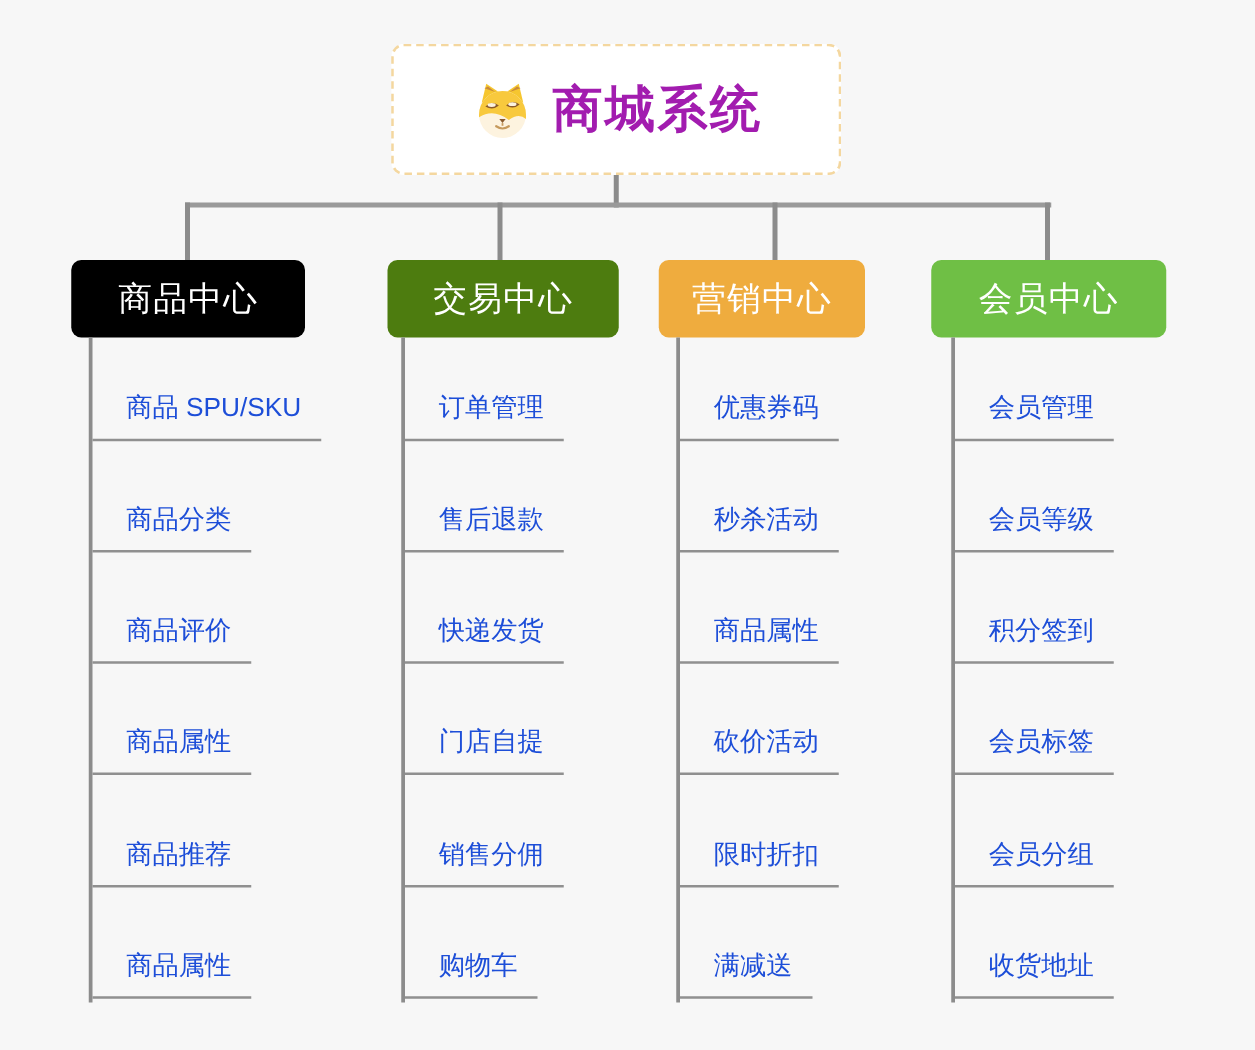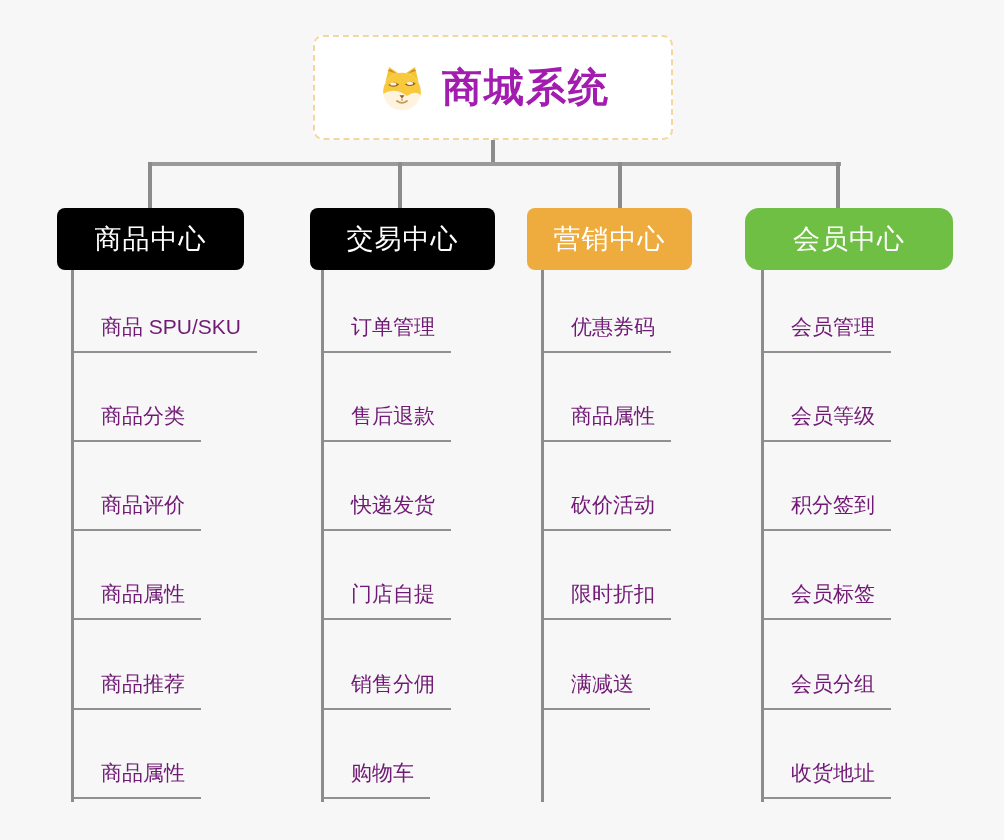--- a/index.html
+++ b/index.html
@@ -44,36 +44,36 @@
     position:absolute;top:208px;height:62px;
     border-radius:8px;
     display:flex;align-items:center;justify-content:center;
     color:#ffffff;font-size:27px;font-weight:400;letter-spacing:1px;
     white-space:nowrap;
     box-sizing:border-box;
   }
   .branch-0{left:57px;width:187px;background:#4b8df0;}
   .branch-1{left:310px;width:185px;background:#eb5a52;}
   .branch-2{left:527px;width:165px;background:#efac3e;}
-  .branch-3{left:745px;width:208px;background:#6fbf45;border-radius:14px;}
+  .branch-3{left:745px;width:188px;background:#6fbf45;}
   
   .column{
     position:absolute;top:270px;height:532px;width:230px;
     border-left:3px solid #8c8c8c;
     box-sizing:border-box;
   }
   .col-0{left:71px;}
   .col-1{left:321px;}
   .col-2{left:541px;}
   .col-3{left:761px;}
   .item{
     position:absolute;left:0;
     padding:0 16px 8px 27px;
     border-bottom:2px solid #909090;
-    font-size:21px;color:#701a75;
+    font-size:21px;color:#1d4ed8;
     white-space:nowrap;
     line-height:32px;
   }
   .item:nth-child(1){top:41px;}
   .item:nth-child(2){top:130px;}
   .item:nth-child(3){top:219px;}
   .item:nth-child(4){top:308px;}
   .item:nth-child(5){top:398px;}
   .item:nth-child(6){top:487px;}
 </style>
@@ -102,21 +102,21 @@
   </div>
 
   <div class="line stem"></div>
   <div class="line bus"></div>
   <div class="line drop drop-1"></div>
   <div class="line drop drop-2"></div>
   <div class="line drop drop-3"></div>
   <div class="line drop drop-4"></div>
 
   <div class="branch-node branch-0" style="background-color: #000000;">商品中心</div>
-  <div class="branch-node branch-1" style="background-color: #000000;">交易中心</div>
+  <div class="branch-node branch-1" style="background-color: #4d7c0f;">交易中心</div>
   <div class="branch-node branch-2" style="background-color: rgb(239, 172, 62);">营销中心</div>
   <div class="branch-node branch-3" style="background-color: rgb(111, 191, 69);">会员中心</div>
 
   <div class="column col-0">
     <div class="item">商品 SPU/SKU</div>
     <div class="item">商品分类</div>
     <div class="item">商品评价</div>
     <div class="item">商品属性</div>
     <div class="item">商品推荐</div>
     <div class="item">商品属性</div>
@@ -126,20 +126,21 @@
     <div class="item">订单管理</div>
     <div class="item">售后退款</div>
     <div class="item">快递发货</div>
     <div class="item">门店自提</div>
     <div class="item">销售分佣</div>
     <div class="item">购物车</div>
   </div>
 
   <div class="column col-2">
     <div class="item">优惠券码</div>
+    <div class="item">秒杀活动</div>
     <div class="item">商品属性</div>
     <div class="item">砍价活动</div>
     <div class="item">限时折扣</div>
     <div class="item">满减送</div>
   </div>
 
   <div class="column col-3">
     <div class="item">会员管理</div>
     <div class="item">会员等级</div>
     <div class="item">积分签到</div>

